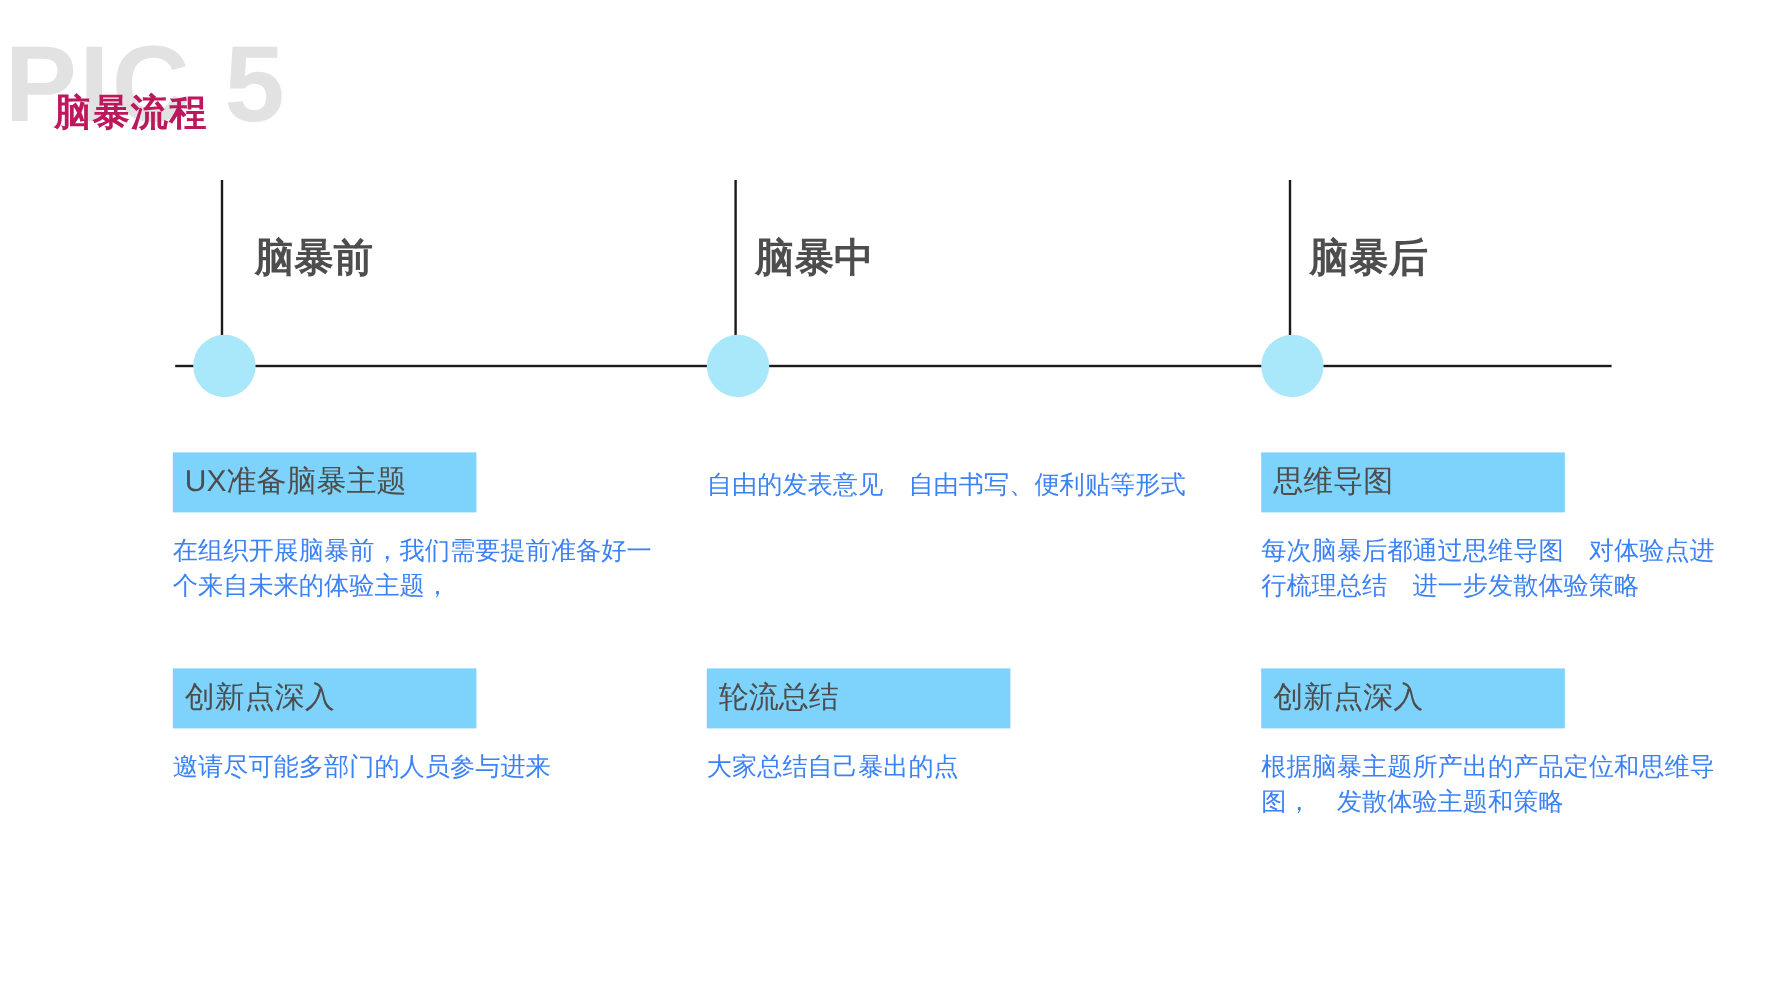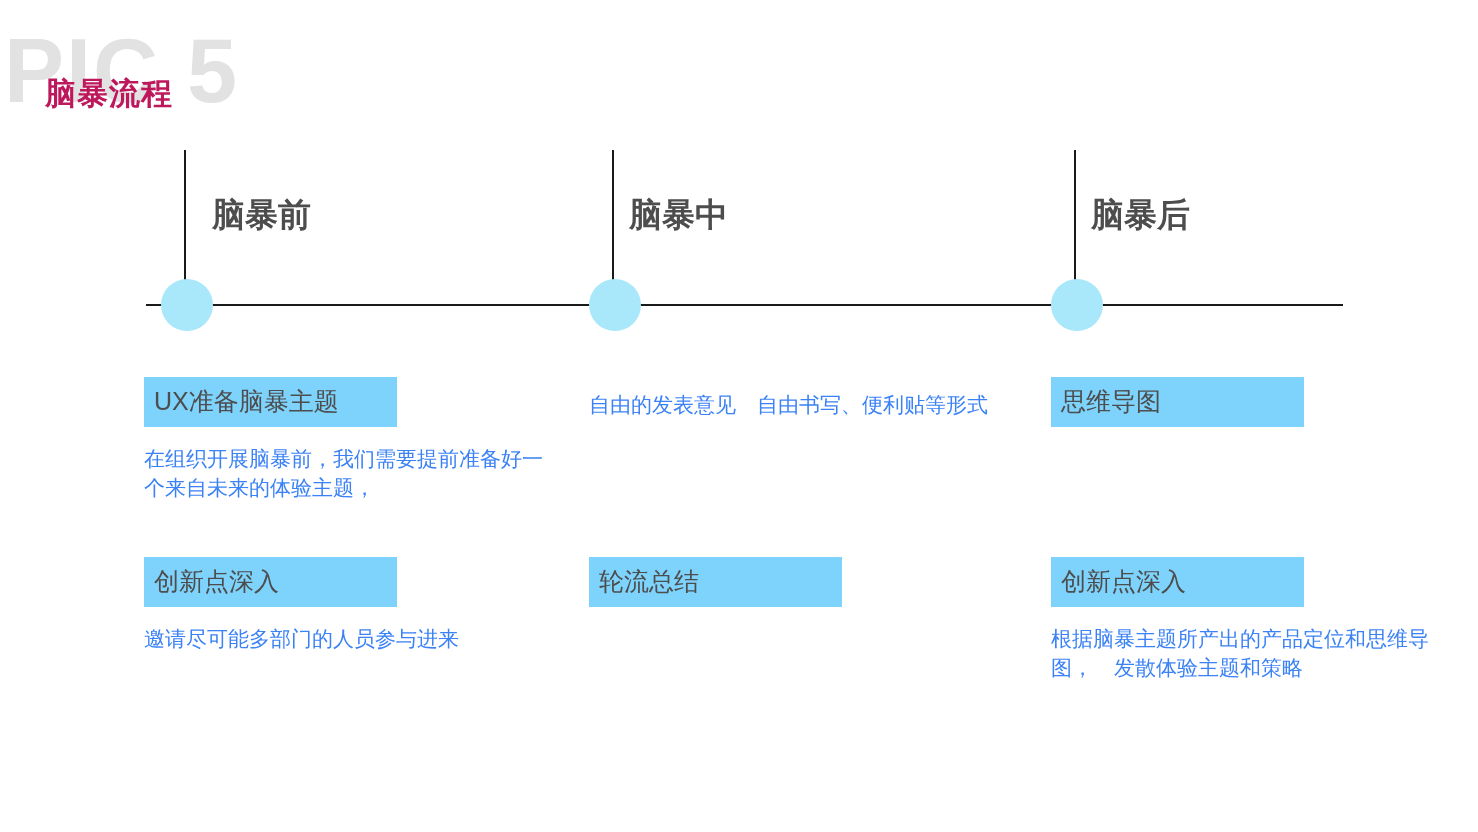--- a/index.html
+++ b/index.html
@@ -158,26 +158,28 @@
 <div class="stage-stem stem2"></div>
 <div class="stage-dot dot2"></div>
 <div class="stage-label lbl2">脑暴中</div>
 
 <div class="block col2 b-r1">
   <div class="block-body">自由的发表意见　自由书写、便利贴等形式</div>
 </div>
 
 <div class="block col2 b-r2">
   <div class="block-title">轮流总结</div>
+  <div class="block-body">大家总结自己暴出的点</div>
 </div>
 
 <div class="stage-stem stem3"></div>
 <div class="stage-dot dot3"></div>
 <div class="stage-label lbl3">脑暴后</div>
 
 <div class="block col3 b-r1">
   <div class="block-title">思维导图</div>
+  <div class="block-body wide">每次脑暴后都通过思维导图　对体验点进行梳理总结　进一步发散体验策略</div>
 </div>
 
 <div class="block col3 b-r2">
   <div class="block-title">创新点深入</div>
   <div class="block-body wide">根据脑暴主题所产出的产品定位和思维导图，　发散体验主题和策略</div>
 </div>
 
 </body></html>

